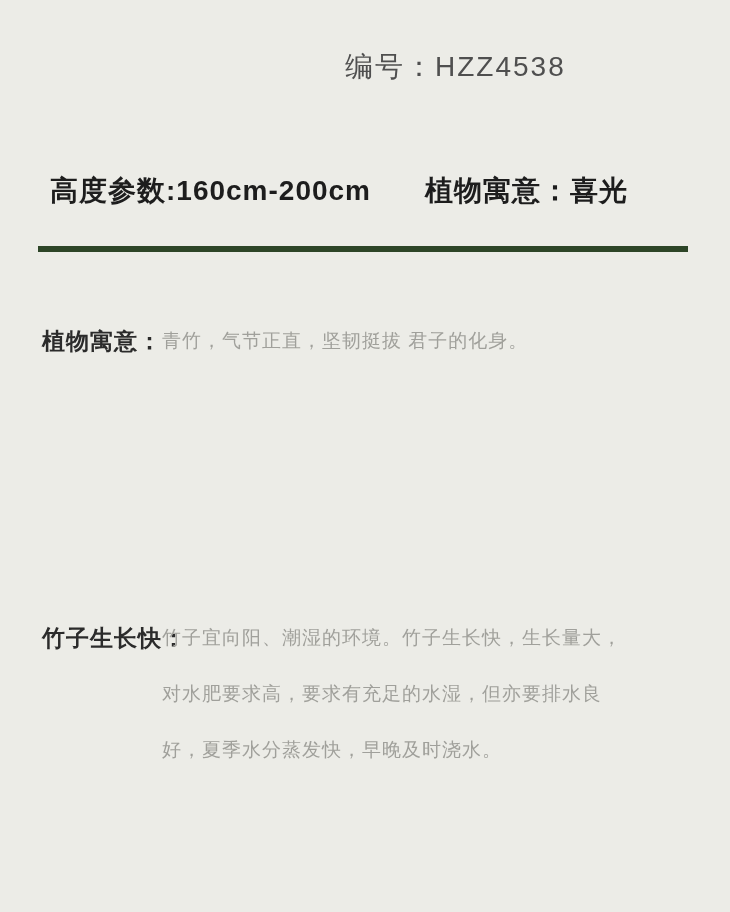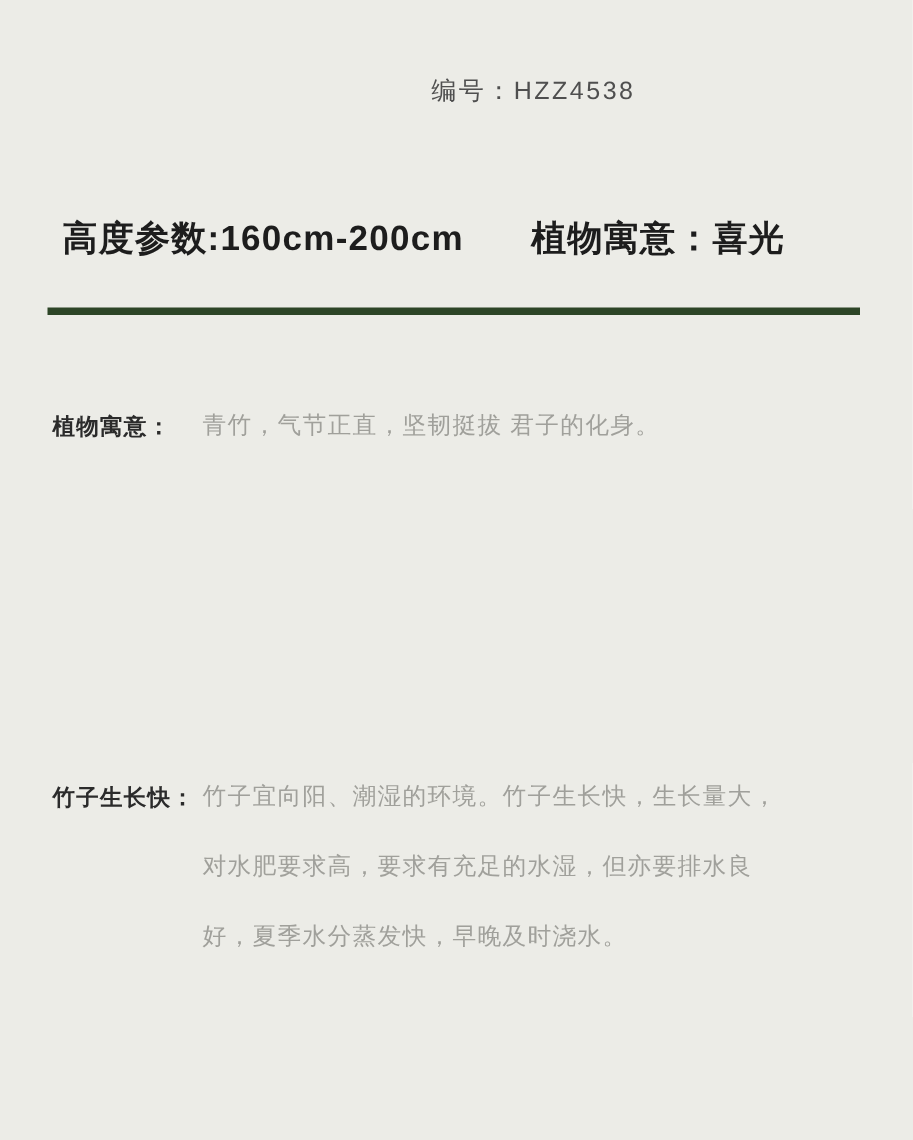--- a/index.html
+++ b/index.html
@@ -30,21 +30,21 @@
     font-size: 37px;
     font-weight: bold;
     color: var(--title-color, #1D1D1D);
     letter-spacing: 3px;
     white-space: nowrap;
   }
   .serial {
     position: absolute;
     left: 295px;
     bottom: 2px;
-    font-size: 20px;
+    font-size: 28px;
     font-weight: normal;
     color: var(--serial-color, #4F4F4F);
     letter-spacing: 2px;
     white-space: nowrap;
     margin-top: 40px;
   }
   .params-row {
     position: absolute;
     left: 50px;
     top: 172px;
@@ -77,21 +77,21 @@
     right: 30px;
     display: flex;
     align-items: flex-start;
   }
   .section.sec-0 { top: 313px; }
   .section.sec-1 { top: 433px; }
   .section.sec-2 { top: 610px; }
   .section-label {
     flex: 0 0 120px;
     width: 120px;
-    font-size: 18px;
+    font-size: 23px;
     font-weight: bold;
     color: var(--label-color, #2B2B2B);
     letter-spacing: 1px;
     line-height: 56px;
     white-space: nowrap;
   }
   .section-content {
     flex: 1;
   }
   .section-line {

